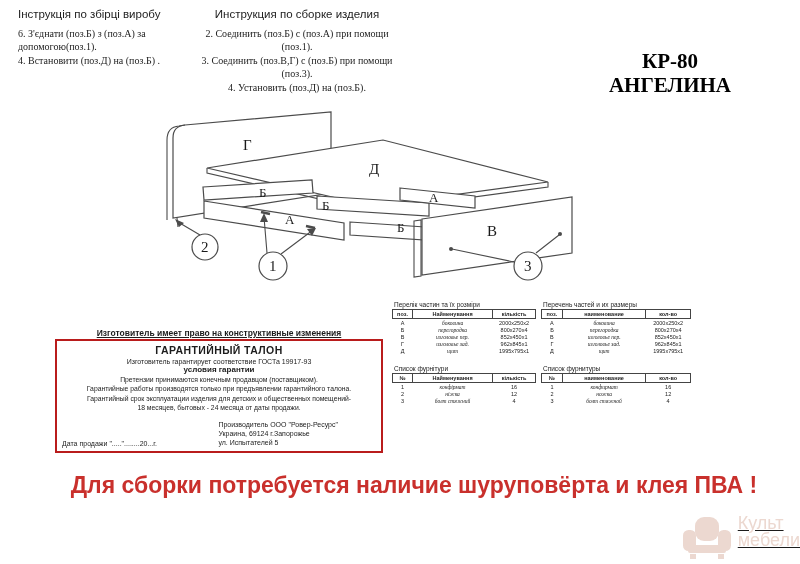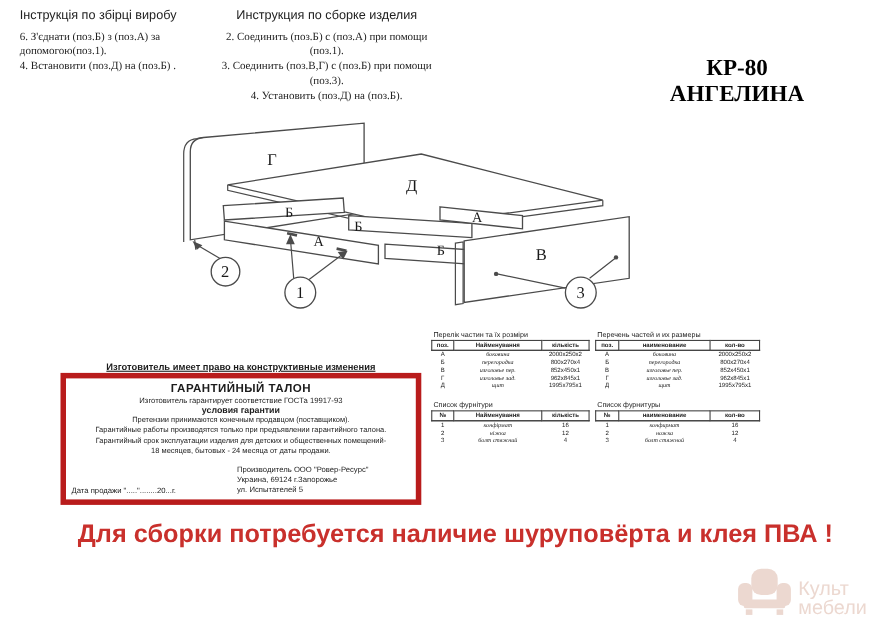--- a/index.html
+++ b/index.html
@@ -39,35 +39,35 @@
   .tblcol th{border:1px solid #444;font-size:5.5px;font-weight:bold;padding:1px 1px;text-align:center;}
   .tblcol td{font-size:5.5px;padding:0.5px 1px;text-align:center;color:#222;}
   .tblcol td:nth-child(2){font-style:italic;font-family:"Liberation Serif",serif;}
   .tblcol th:nth-child(1){width:14%;}
   .tblcol th:nth-child(2){width:56%;}
   .tblcol th:nth-child(3){width:30%;}
 
   
   .warranty{position:absolute;left:18px;top:328px;width:328px;text-align:center;margin-left:37px;}
   .w-note{font-size:8.5px;font-weight:bold;text-decoration:underline;}
-  .w-box{border:5px solid #b91c1c;margin-top:1px;padding:3px 5px 4px;}
+  .w-box{border:2px solid #b91c1c;margin-top:1px;padding:3px 5px 4px;}
   .w-title{font-size:10.5px;font-weight:bold;letter-spacing:0.4px;}
   .w-line1{font-size:7px;margin-top:2px;}
   .w-sub{font-size:8px;font-weight:bold;}
   .w-body{font-size:6.8px;line-height:1.38;margin-top:1px;}
   .w-bottom{display:flex;justify-content:space-between;align-items:flex-end;margin-top:7px;}
   .w-date{font-size:7px;text-align:left;}
   .w-producer{font-size:7px;line-height:1.32;text-align:left;margin-right:38px;}
 
   
   .warning{position:absolute;left:0;top:472px;width:100%;text-align:center;
         font-size:23px;font-weight:bold;color:#c9302c;}
 
   
-  .logo{position:absolute;right:12px;bottom:3px;display:flex;align-items:flex-end;gap:5px;}
+  .logo{position:absolute;right:0;bottom:3px;display:flex;align-items:flex-start;gap:5px;text-decoration:underline;}
   .logo-text{font-size:18px;line-height:0.95;color:#ecd8d0;text-align:left;}
 </style>
 </head>
 <body>
 
 <div class="page">
 
   <div class="instr instr-ua">
     <div class="instr-title">Інструкція по збірці виробу</div>
     <div class="steps">

